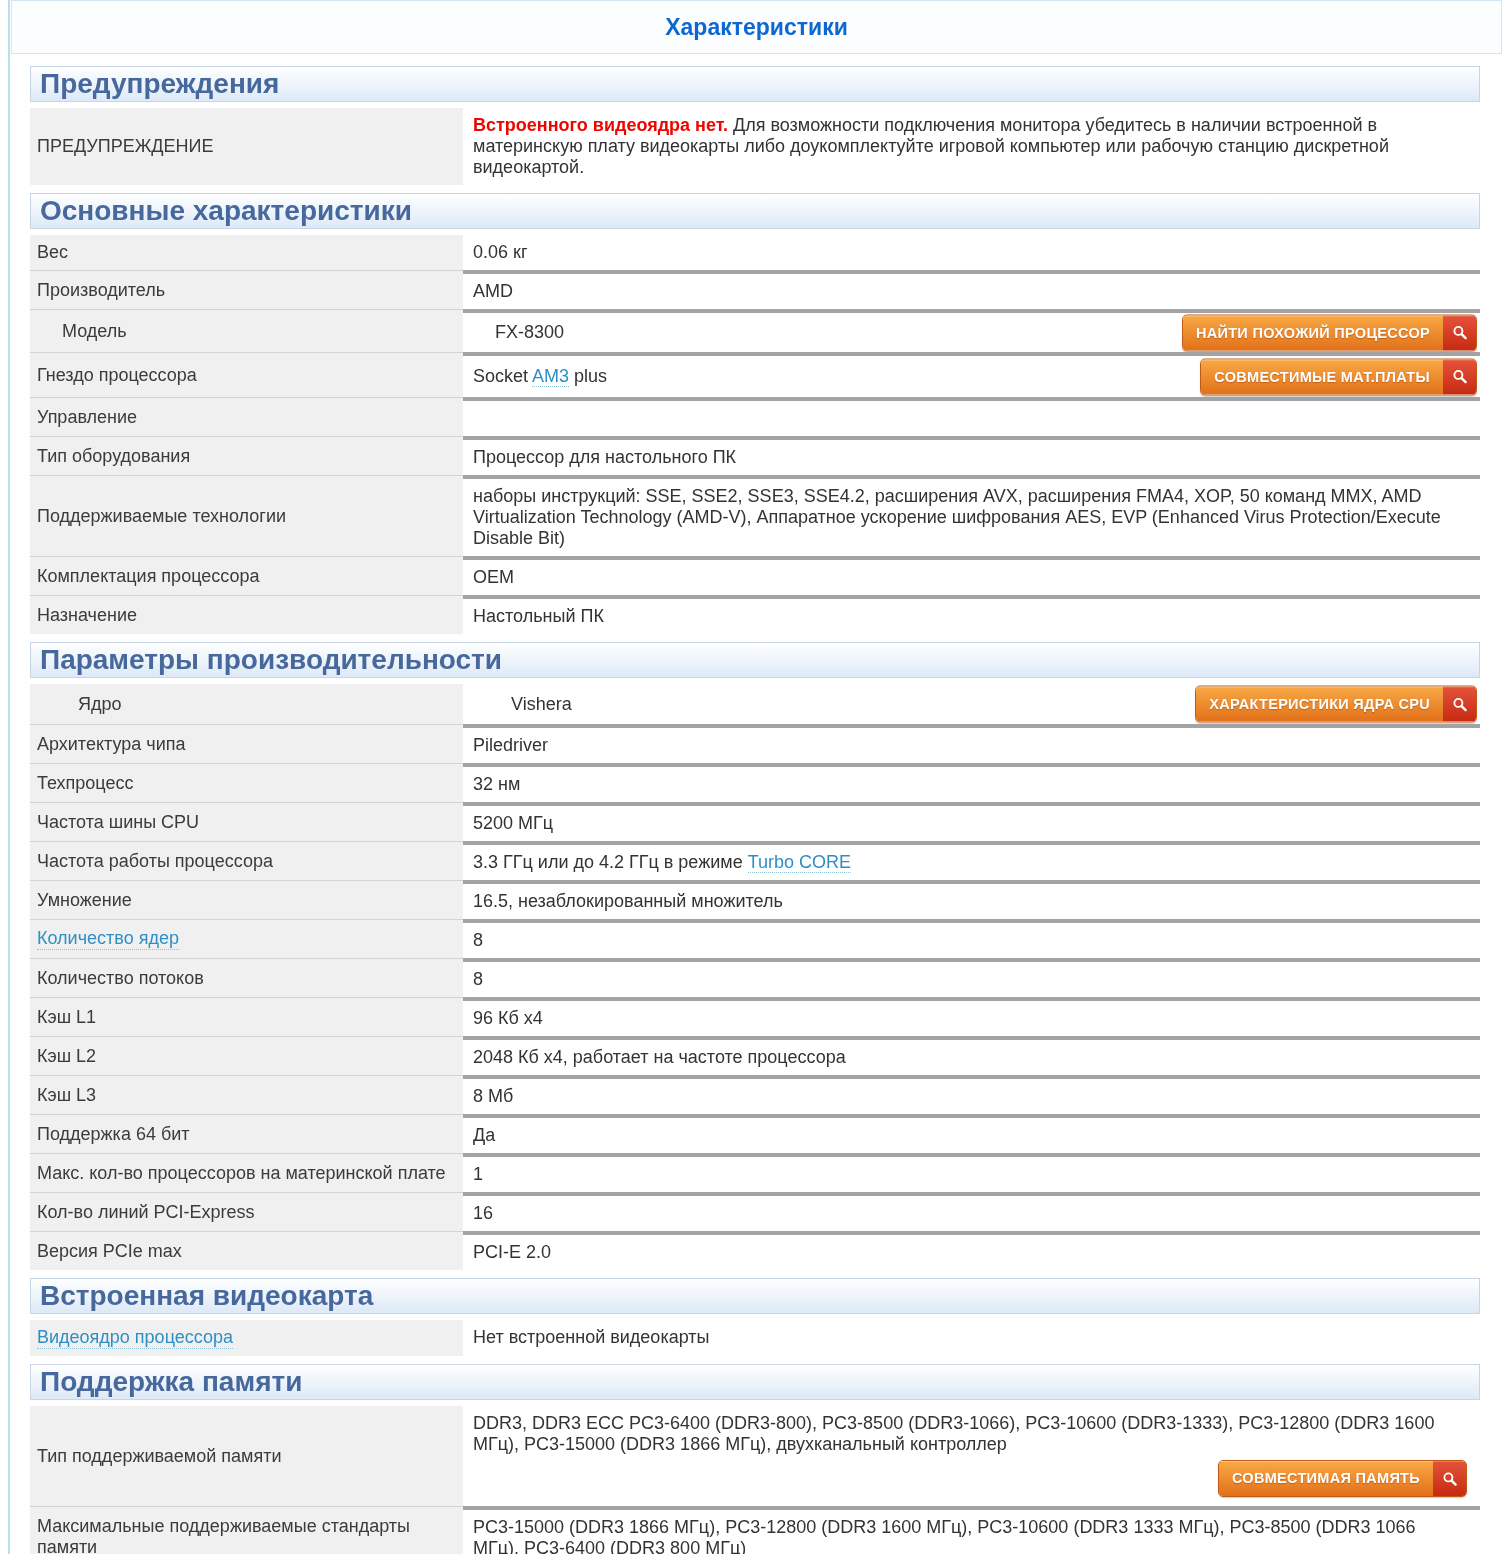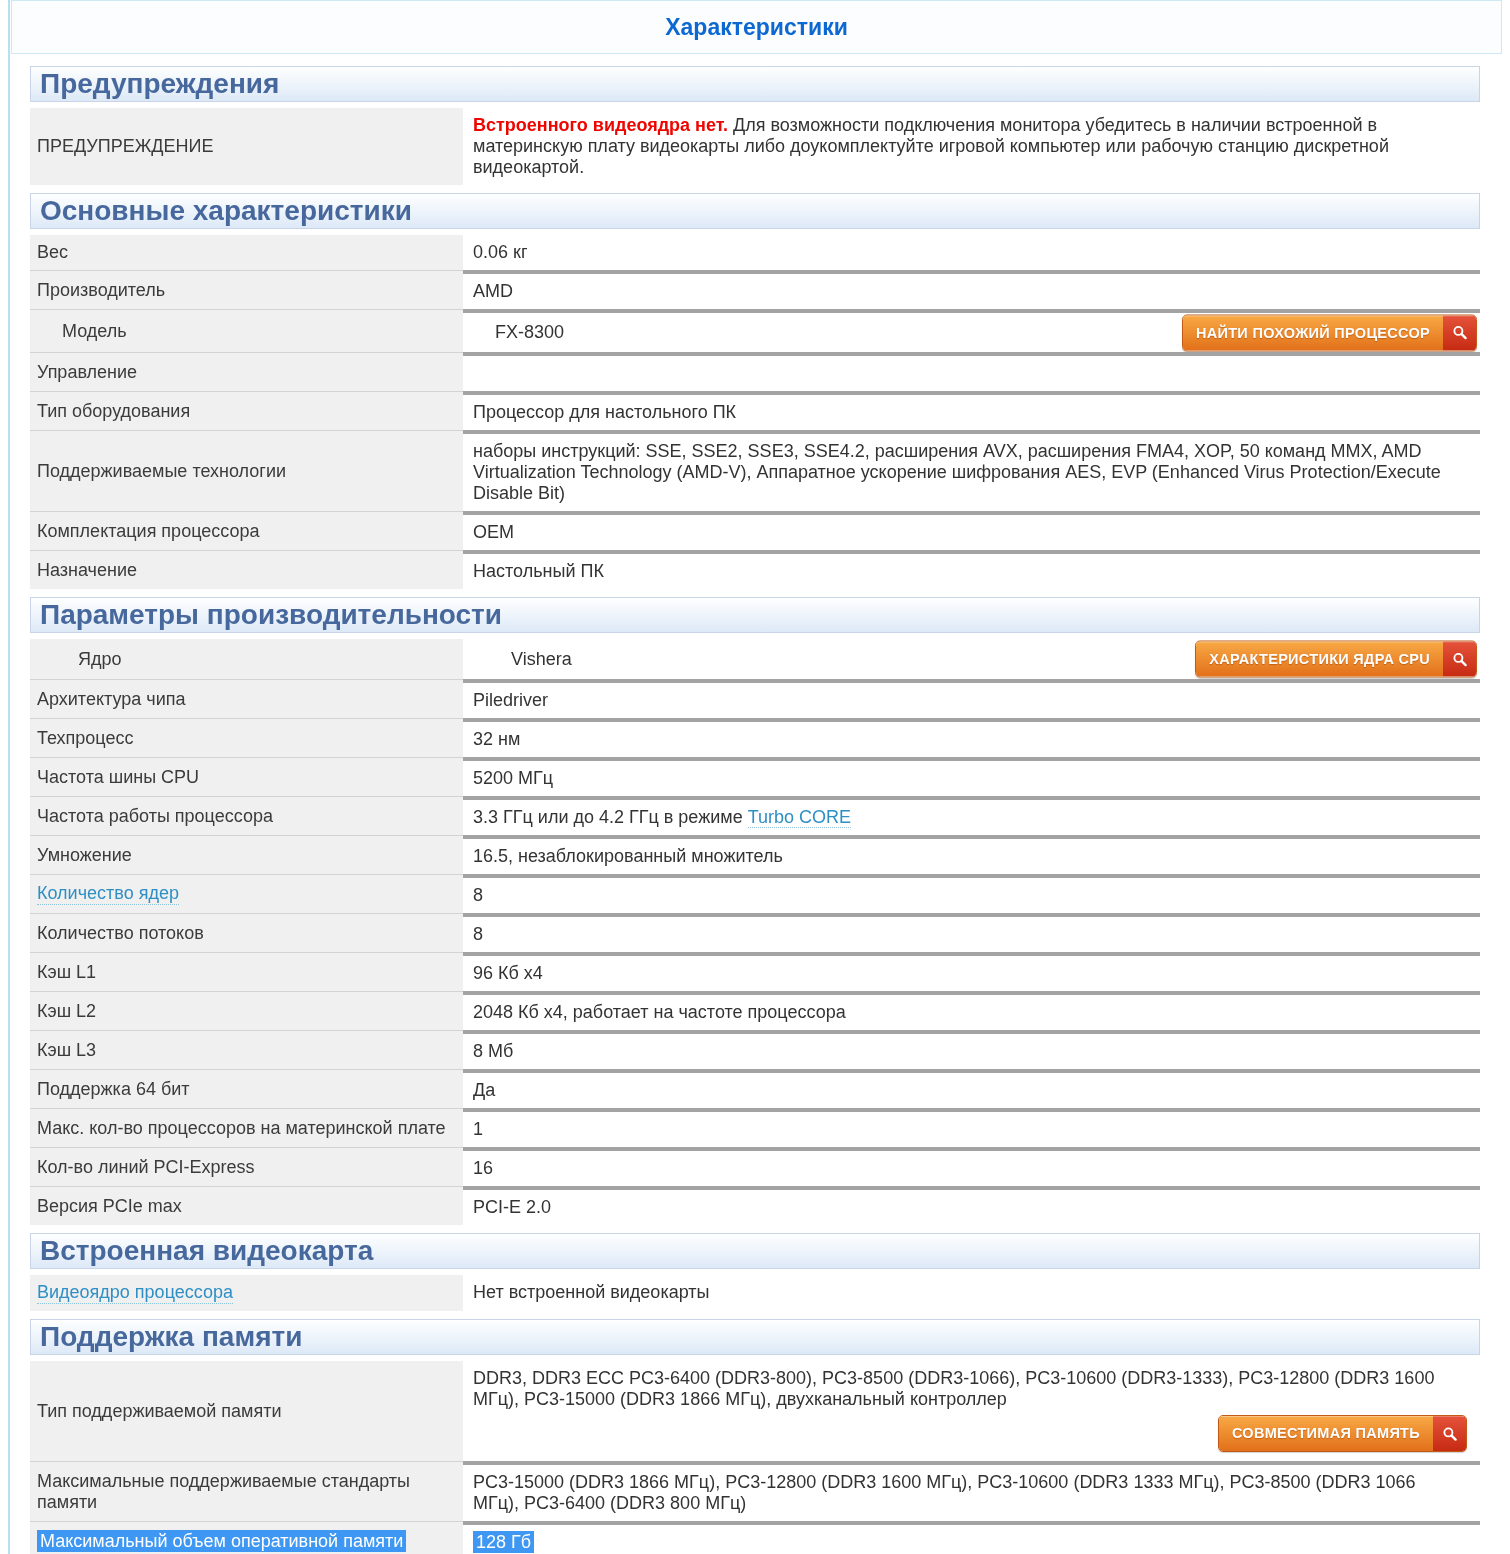--- a/index.html
+++ b/index.html
@@ -110,20 +110,35 @@
     <div class="row">
       <div class="cell label">Производитель</div>
       <div class="cell value"><span>AMD</span></div>
     </div>
     <div class="row tall-43">
       <div class="cell label">Модель</div>
       <div class="cell value">
         <span>FX-8300</span>
         <span class="spec-btn btn-abs">
           <span class="btn-label">НАЙТИ ПОХОЖИЙ ПРОЦЕССОР</span>
+          <span class="btn-zoom">
+            <svg width="16" height="16" viewBox="0 0 20 20">
+                <circle cx="8" cy="8" r="5" fill="none" stroke="#ffffff" stroke-width="2.3"></circle>
+                <line x1="12" y1="12" x2="17" y2="17" stroke="#ffffff" stroke-width="3" stroke-linecap="round"></line>
+              </svg>
+          </span>
+        </span>
+      </div>
+    </div>
+    <div class="row tall-45">
+      <div class="cell label">Гнездо процессора</div>
+      <div class="cell value">
+        <span><span>Socket </span><a class="dotted-link">AM3</a><span> plus</span></span>
+        <span class="spec-btn btn-abs">
+          <span class="btn-label">СОВМЕСТИМЫЕ МАТ.ПЛАТЫ</span>
           <span class="btn-zoom">
             <svg width="16" height="16" viewBox="0 0 20 20">
                 <circle cx="8" cy="8" r="5" fill="none" stroke="#ffffff" stroke-width="2.3"></circle>
                 <line x1="12" y1="12" x2="17" y2="17" stroke="#ffffff" stroke-width="3" stroke-linecap="round"></line>
               </svg>
           </span>
         </span>
       </div>
     </div>
     <div class="row">

